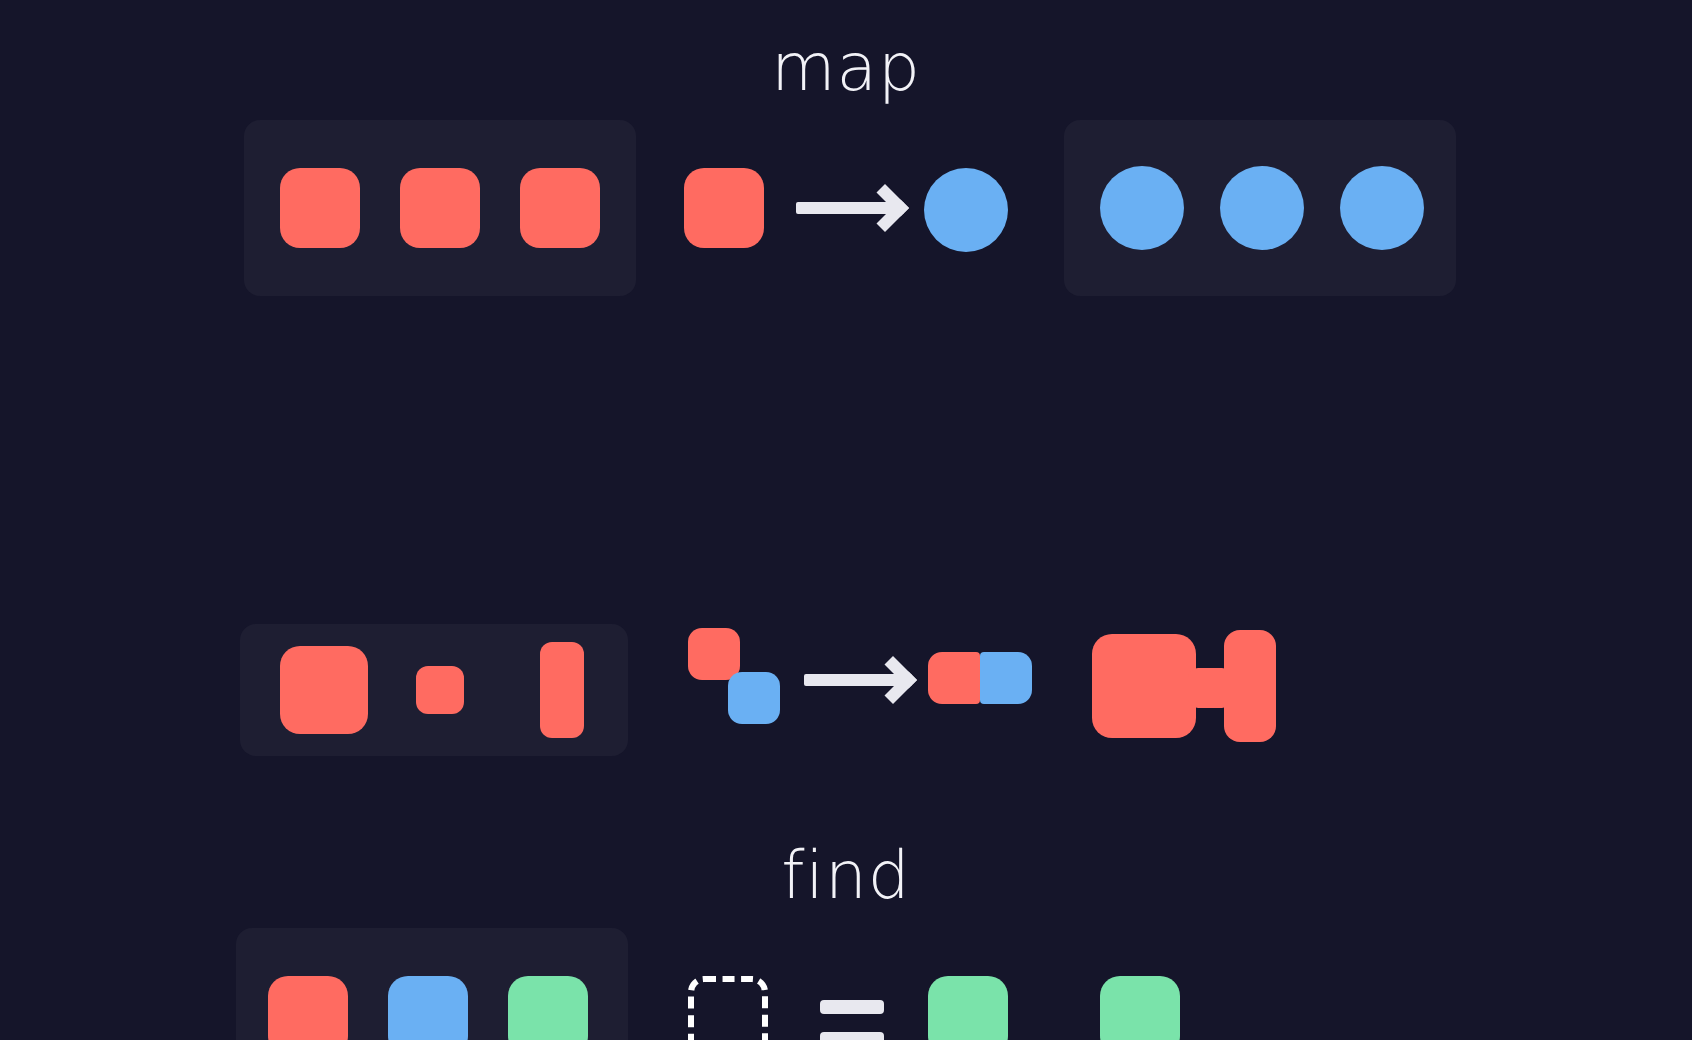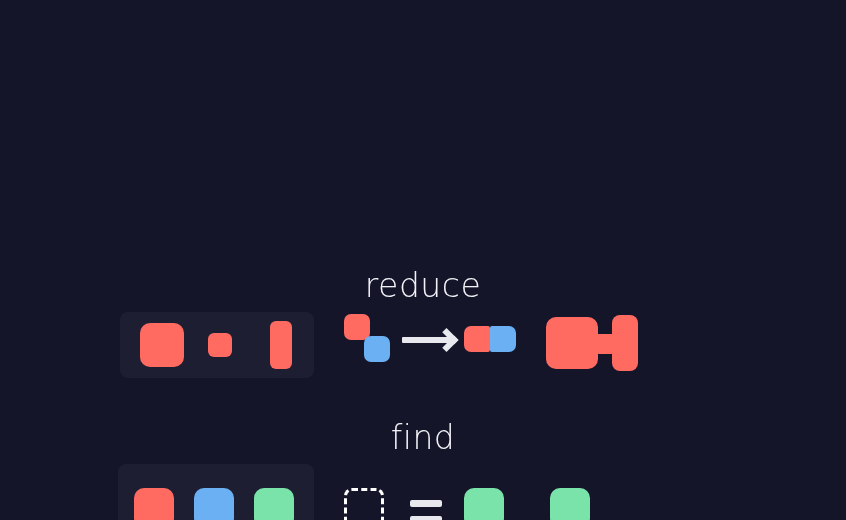--- a/index.html
+++ b/index.html
@@ -68,24 +68,47 @@
   
   .merge{position:absolute;}
   .merge .blk{position:absolute;border-radius:10px;}
   .merge .bar{position:absolute;border-radius:5px;}
 </style>
 </head>
 <body>
 
 <div class="stage">
 
+  <div class="row" style="top:14px;">
+    <div class="row-title">map</div>
+
+    <div class="panel" style="left:122px;top:46px;width:196px;height:88px;">
+      <div class="sq" style="left:18px;top:24px;width:40px;height:40px;background:#ff6b61;"></div>
+      <div class="sq" style="left:78px;top:24px;width:40px;height:40px;background:#ff6b61;"></div>
+      <div class="sq" style="left:138px;top:24px;width:40px;height:40px;background:#ff6b61;"></div>
+    </div>
+
+    <div class="group" style="left:342px;top:46px;width:168px;height:88px;">
+      <div class="sq" style="left:0px;top:24px;width:40px;height:40px;background:#ff6b61;"></div>
+      <div class="arrow" style="left:56px;top:36px;width:54px;height:16px;">
+        <span class="shaft"></span>
+          <span class="head"></span>
+      </div>
+      <div class="circle" style="left:120px;top:24px;width:42px;height:42px;background:#6ab0f3;"></div>
+    </div>
+
+    <div class="panel" style="left:532px;top:46px;width:196px;height:88px;">
+      <div class="circle" style="left:18px;top:23px;width:42px;height:42px;background:#6ab0f3;"></div>
+      <div class="circle" style="left:78px;top:23px;width:42px;height:42px;background:#6ab0f3;"></div>
+      <div class="circle" style="left:138px;top:23px;width:42px;height:42px;background:#6ab0f3;"></div>
+    </div>
+  </div>
 
 
   <div class="row" style="top:266px;">
-    <div class="row-title">reduce</div>
 
     <div class="panel" style="left:120px;top:46px;width:194px;height:66px;">
       <div class="sq" style="left:20px;top:11px;width:44px;height:44px;background:#ff6b61;"></div>
       <div class="sq" style="left:88px;top:21px;width:24px;height:24px;background:#ff6b61;border-radius:6px;"></div>
       <div class="sq" style="left:150px;top:9px;width:22px;height:48px;background:#ff6b61;border-radius:6px;"></div>
     </div>
 
     <div class="group" style="left:340px;top:40px;width:180px;height:80px;">
       <div class="sq" style="left:4px;top:8px;width:26px;height:26px;background:#ff6b61;border-radius:7px;"></div>
       <div class="sq" style="left:24px;top:30px;width:26px;height:26px;background:#6ab0f3;border-radius:7px;"></div>

